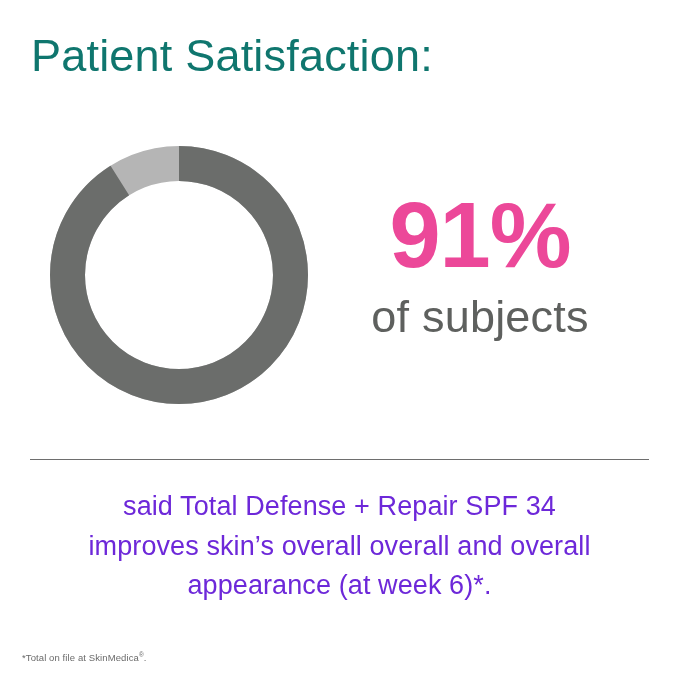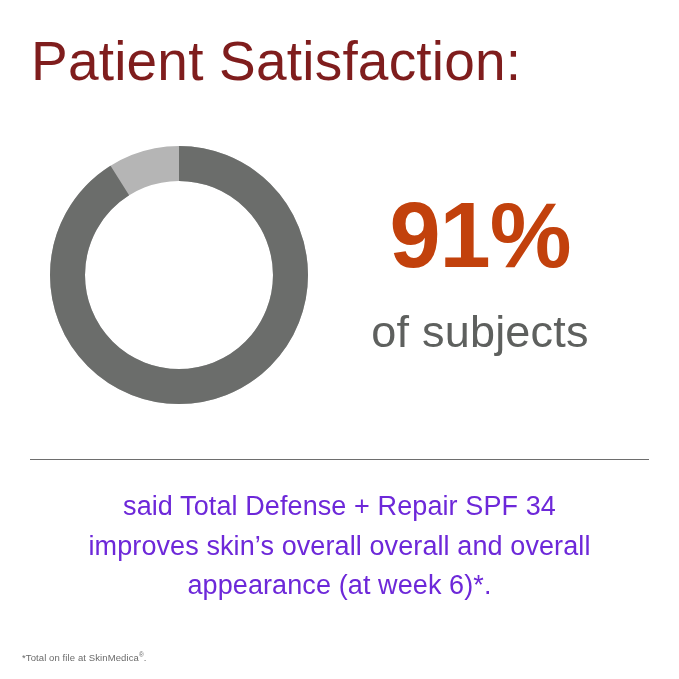--- a/index.html
+++ b/index.html
@@ -18,24 +18,24 @@
     height: 679px;
     background: #ffffff;
     overflow: hidden;
   }
 
   
   #page-title {
     position: absolute;
     left: 31px;
     top: 30px;
-    font-size: 55px;
+    font-size: 45px;
     font-weight: 300;
     letter-spacing: 0.2px;
-    color: #7f1d1d;
+    color: #0f766e;
     white-space: nowrap;
     line-height: 1.15;
   }
 
   
   #donut-chart {
     position: absolute;
     left: 50px;
     top: 146px;
     width: 258px;
@@ -61,21 +61,21 @@
     letter-spacing: -1px;
     color: #5b5d5b;
     line-height: 1.03;
   }
   #stat-caption {
     font-size: 45px;
     font-weight: 300;
     letter-spacing: 0.2px;
     color: #5e605e;
     line-height: 1.1;
-    margin-top: 24px;
+    margin-top: 9px;
   }
 
   
   #divider {
     position: absolute;
     left: 30px;
     top: 459px;
     width: 619px;
     height: 1px;
     background: #6e6e6e;
@@ -126,21 +126,21 @@
   <div id="donut-chart">
     <svg viewBox="0 0 258 258" xmlns="http://www.w3.org/2000/svg">
 
       <circle cx="129" cy="129" r="111.5" fill="none" stroke="#b5b5b5" stroke-width="35"></circle>
 
       <circle id="slice-major" cx="129" cy="129" r="111.5" fill="none" stroke="#6b6d6b" stroke-width="35" stroke-dasharray="637.5233971929767 700.5751617505239" transform="rotate(-90 129 129)"></circle>
     </svg>
   </div>
 
   <div id="stat-block">
-    <div id="stat-value" style="color: #c2410c;">91%</div>
+    <div id="stat-value" style="color: #ec4899;">91%</div>
     <div id="stat-caption" style="color: rgb(94, 96, 94);">of subjects</div>
   </div>
 
   <div id="divider" style="background: rgb(110, 110, 110);"></div>
 
   <div id="body-copy" style="color: #6d28d9;">
     <span class="line">said Total Defense + Repair SPF 34</span>
     <span class="line">improves skin’s overall overall and overall</span>
     <span class="line">appearance (at week 6)*.</span>
   </div>

